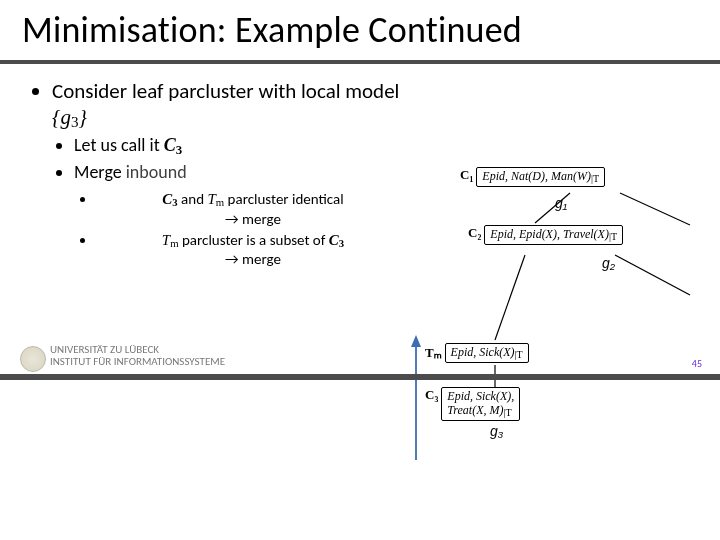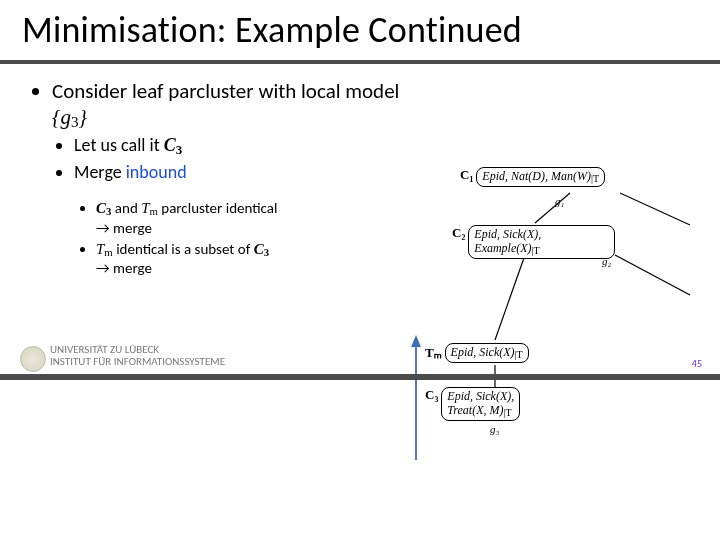--- a/index.html
+++ b/index.html
@@ -40,24 +40,24 @@
     left: 30px;
     top: 78px;
     width: 380px;
     font-size: 19px;
     line-height: 1.25;
   }
   ul { margin: 0; padding-left: 22px; }
   li { margin-bottom: 2px; }
   ul.lv1 { list-style: disc; font-size: 21px; }
   ul.lv2 { list-style: disc; font-size: 18px; margin-top: 2px; }
-  ul.lv3 { list-style: disc; font-size: 15px; margin-top: 16px; }
+  ul.lv3 { list-style: disc; font-size: 15px; margin-top: 7px; text-align: center; }
   .math-i { font-style: italic; font-family: "Cambria Math", "Times New Roman", serif; }
   .sub { font-size: 0.72em; vertical-align: -0.22em; font-style: normal; }
-  .inbound { color: #1d4ed8; }
+  .inbound { color: #404040; }
 
   
   .diagram {
     position: absolute;
     left: 390px;
     top: 165px;
     width: 300px;
     height: 300px;
   }
   .node {
@@ -67,36 +67,36 @@
     gap: 3px;
   }
   .node-label {
     font-family: "Cambria Math", "Times New Roman", serif;
     font-size: 13px;
     font-weight: 600;
     white-space: nowrap;
   }
   .node-box {
     border: 1px solid #000;
-    border-radius: 8px;
+    border-radius: 2px;
     padding: 2px 5px;
     font-family: "Cambria Math", "Times New Roman", serif;
     font-style: italic;
     font-size: 12px;
     line-height: 1.15;
     max-width: 135px;
     background: #fff;
     white-space: normal;
   }
   .node-box .pipe-t { font-style: normal; font-size: 10px; vertical-align: -0.15em;}
   .g-lbl {
     position: absolute;
-    font-family: Liberation Serif, serif;
+    font-family: Liberation Sans, sans-serif;
     font-style: italic;
-    font-size: 11px;
+    font-size: 14px;
   }
   svg.edges {
     position: absolute;
     left: 0; top: 0;
     width: 300px; height: 300px;
     overflow: visible;
   }
   svg line { stroke: #000; stroke-width: 1.2; }
   svg .dimline { stroke-width: 1.2; }
   svg .arrow { stroke: #3b6eb5; stroke-width: 1.8; }
@@ -153,21 +153,21 @@
             <span>Let us call it </span><b><span class="math-i">C</span><span class="math-i sub">3</span></b>
           </li>
           <li>
             <span>Merge </span><span class="inbound">inbound</span>
             <ul class="lv3">
               <li>
                 <b><span class="math-i">C</span><span class="math-i sub">3</span></b><span> and </span><span class="math-i">T</span><span class="math-i sub">m</span><span> parcluster identical</span><br>
                 <span>→ merge</span>
               </li>
               <li>
-                <span class="math-i">T</span><span class="math-i sub">m</span><span> identical is a subset of </span><b><span class="math-i">C</span><span class="math-i sub">3</span></b><br>
+                <span class="math-i">T</span><span class="math-i sub">m</span><span> parcluster is a subset of </span><b><span class="math-i">C</span><span class="math-i sub">3</span></b><br>
                 <span>→ merge</span>
               </li>
             </ul>
           </li>
         </ul>
       </li>
     </ul>
   </div>
 
   <div class="diagram">
@@ -186,23 +186,23 @@
       <line class="arrow" x1="26" y1="295" x2="26" y2="178"></line>
       <polygon class="arrow-head" points="26,170 21,182 31,182"></polygon>
     </svg>
 
     <div class="node" style="left:70px; top:2px;">
       <span class="node-label">C₁</span>
       <span class="node-box"><span>Epid, Nat(D), Man(W)</span><span class="pipe-t">|T</span></span>
     </div>
     <div class="g-lbl" style="left:165px; top:30px;">g₁</div>
 
-    <div class="node" style="left:62px; top:60px;">
+    <div class="node" style="left:78px; top:60px;">
       <span class="node-label">C₂</span>
-      <span class="node-box"><span>Epid, Sick(X), Example(X)</span><span class="pipe-t">|T</span></span>
+      <span class="node-box"><span>Epid, Epid(X), Travel(X)</span><span class="pipe-t">|T</span></span>
     </div>
     <div class="g-lbl" style="left:212px; top:90px;">g₂</div>
 
     <div class="node" style="left:35px; top:222px;">
       <span class="node-label">C₃</span>
       <span class="node-box">
         <span>Epid, Sick(X),</span><br>
         <span>Treat(X, M)</span><span class="pipe-t">|T</span>
       </span>
     </div>

